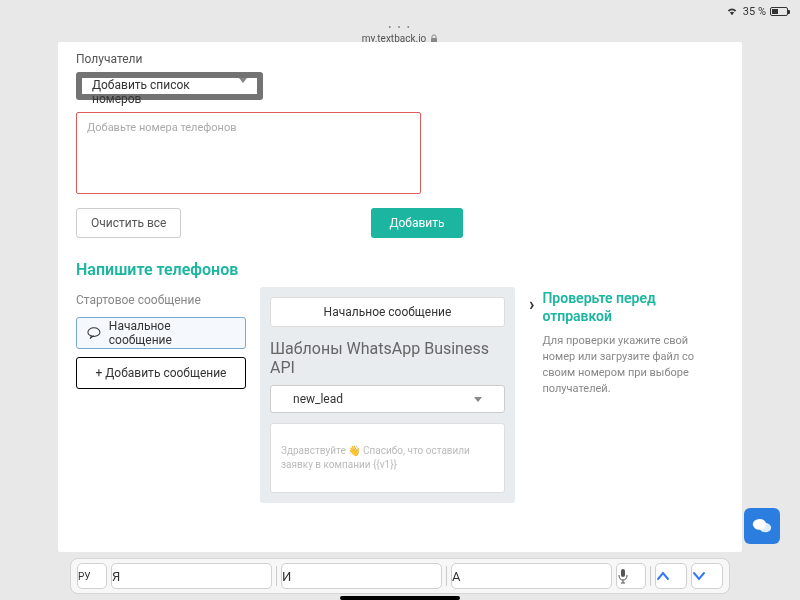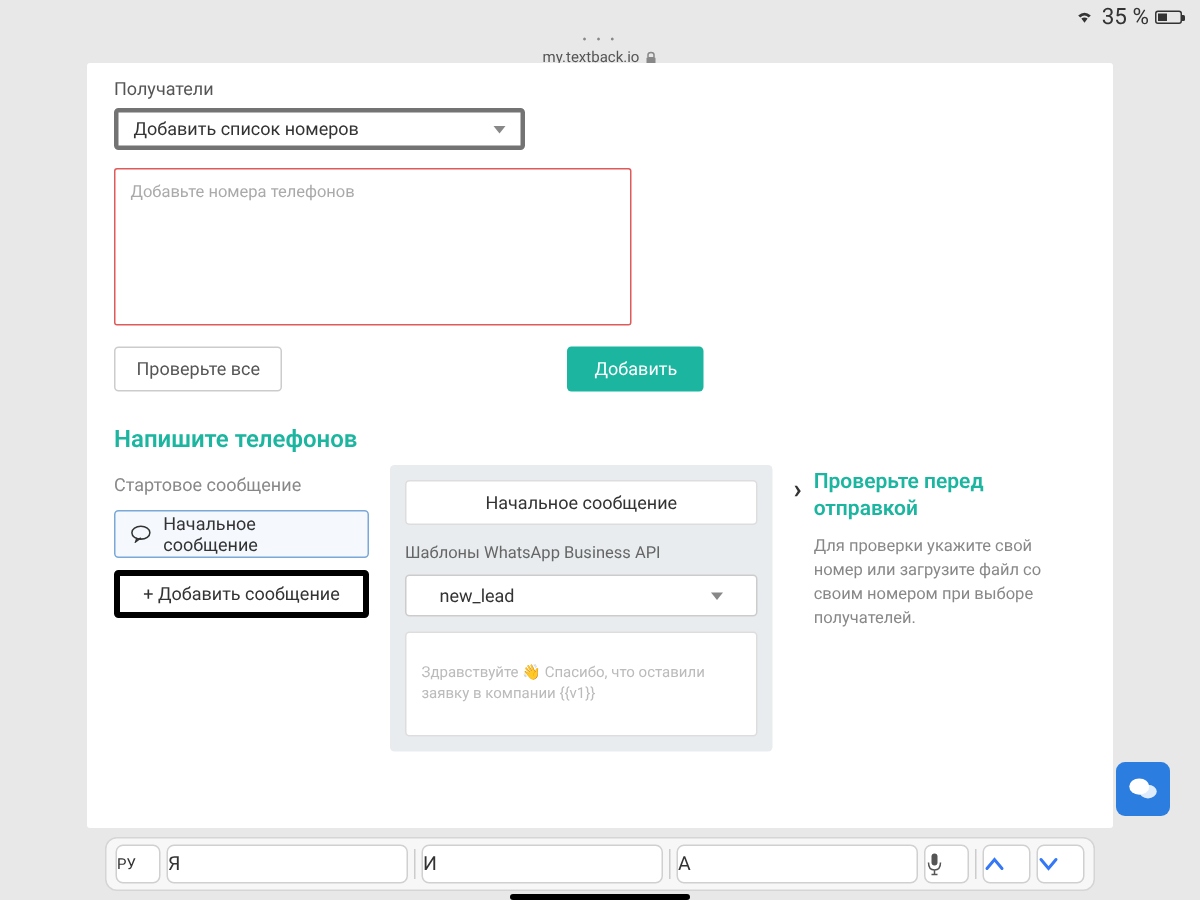--- a/index.html
+++ b/index.html
@@ -1,42 +1,42 @@
 <!DOCTYPE html>
 <html><head>
 <meta charset="utf-8">
 <style>
 * { box-sizing: border-box; margin: 0; padding: 0; font-family: -apple-system, BlinkMacSystemFont, "Segoe UI", Roboto, sans-serif; }
 body { background: #e8e8e8; width: 800px; height: 600px; overflow: hidden; position: relative; }
-.statusbar { height: 22px; display: flex; justify-content: space-between; align-items: center; padding: 0 12px; font-size: 15px; color: #333; }
+.statusbar { height: 22px; display: flex; justify-content: space-between; align-items: center; padding: 0 12px; font-size: 11px; color: #333; }
 .statusbar-right { display: flex; align-items: center; gap: 4px; }
 .battery-box { display:inline-block; width:18px; height:9px; border:1px solid #333; border-radius:2px; position:relative; }
 .battery-box::after { content:''; position:absolute; right:-3px; top:2px; width:2px; height:4px; background:#333; border-radius:0 1px 1px 0; }
 .battery-fill { position:absolute; left:1px; top:1px; bottom:1px; width:35%; background:#333; }
 .urlbar { height: 16px; display:flex; flex-direction:column; align-items:center; gap:1px; font-size:10px; color:#555; }
 .dots { letter-spacing:2px; font-size:9px; color:#888; }
 .url { display:flex; align-items:center; gap:4px; }
 .card { background:#fff; margin: 4px 58px 0 58px; border-radius:2px; padding: 0 18px 12px 18px; height: 510px; overflow:hidden; position:relative; }
 .label { font-size:12px; color:#555; margin-top:10px; margin-bottom:6px; }
-.select { width:274px; height:28px; border:3px solid #737373; border-radius:3px; display:flex; align-items:center; justify-content:space-between; padding:0 10px; font-size:12px; color:#333; background:#fff; }
+.select { width:187px; height:28px; border:6px solid #737373; border-radius:3px; display:flex; justify-content:space-between; padding:0 10px; font-size:12px; color:#333; background:#fff; }
 .chev { width:0; height:0; border-left:4px solid transparent; border-right:4px solid transparent; border-top:5px solid #888; }
-.textarea { margin-top:12px; width:345px; height:105px; border:1px solid #e05a5a; border-radius:2px; padding:8px 10px; font-size:11px; color:#aaa; background:#fff; }
+.textarea { margin-top:12px; width:345px; height:82px; border:1px solid #e05a5a; border-radius:2px; padding:8px 10px; font-size:11px; color:#aaa; background:#fff; }
 .btnrow { display:flex; align-items:center; gap:190px; margin-top:14px; }
 .btn-outline { height:30px; padding:0 14px; border:1px solid #ccc; border-radius:3px; background:#fff; font-size:12px; color:#555; display:flex; align-items:center; }
 .btn-primary { height:30px; padding:0 18px; border:none; border-radius:3px; background:#1bb5a0; color:#fff; font-size:12px; display:flex; align-items:center;justify-content:flex-end; }
 .section-title { color:#1bb5a0; font-size:16px; font-weight:600; margin-top:22px; }
 .sublabel { font-size:12px; color:#888; margin-top:14px; margin-bottom:10px; }
 .three-col { display:flex; gap:14px; align-items:flex-start; }
 .left-col { width:170px; display:flex; flex-direction:column; gap:8px; }
 .msg-item { height:32px; border:1px solid #7aa8d8; background:#f5f9fd; border-radius:3px; display:flex; align-items:center; gap:8px; padding:0 10px; font-size:12px; color:#333; }
-.msg-item.plain { border:4px solid #000000; background:#fff; justify-content:center; }
+.msg-item.plain { border:1px solid #000000; background:#fff; justify-content:center; }
 .speech-icon { width:14px; height:12px; }
 .mid-col { width:255px; background:#e8ecef; border-radius:3px; padding:10px; margin-top:-30px; }
 .mid-header { background:#fff; border-radius:3px; height:30px; display:flex; align-items:center; justify-content:center; font-size:12px; color:#333; border:1px solid #ddd; }
-.mid-label { font-size:11px; color:#666; margin:12px 0 8px 0; }
+.mid-label { font-size:16px; color:#666; margin:12px 0 8px 0; }
 .mid-select { background:#fff; height:28px; border:1px solid #ccc; border-radius:3px; display:flex; align-items:center; justify-content:space-between; padding:0 22px; font-size:12px; color:#333; }
 .mid-preview { background:#fff; border:1px solid #ddd; border-radius:3px; margin-top:10px; padding:20px 10px; font-size:10px; color:#bbb; line-height:1.4; }
 .right-col { width:175px; display:flex; gap:8px; margin-top:-28px; }
 .arrow-right { font-size:18px; color:#333; font-weight:bold; margin-top:4px; }
 .right-title { color:#1bb5a0; font-size:14px; font-weight:600; margin-bottom:8px; line-height:1.3; }
 .right-text { font-size:11px; color:#888; line-height:1.45; }
 .chat-fab { position:absolute; right:20px; bottom:56px; width:36px; height:36px; background:#2b7de0; border-radius:6px; display:flex; align-items:center; justify-content:center; }
 .chat-fab svg { width:20px; height:18px; fill:#fff; }
 .keyboard-bar { position:absolute; bottom:6px; left:70px; right:70px; height:36px; background:#f7f7f7; border:1px solid #d5d5d5; border-radius:8px; display:flex; align-items:center; padding:0 6px; gap:4px; }
 .kb-btn { height:26px; border:1px solid #d0d0d0; border-radius:5px; background:#fff; display:flex; align-items:center; justify-content:flex-start; font-size:13px; color:#333; }
@@ -82,21 +82,21 @@
     <span>Добавить список номеров</span>
     <span class="chev"></span>
   </div>
 
   <div class="textarea">
     <span>Добавьте номера телефонов</span>
   </div>
 
   <div class="btnrow">
     <div class="btn-outline">
-        <span>Проверьте все</span>
+        <span>Очистить все</span>
       </div>
     <div class="btn-primary">
         <span>Добавить</span>
       </div>
   </div>
 
   <div class="section-title">Напишите телефонов</div>
   <div class="sublabel">Стартовое сообщение</div>
 
   <div class="three-col">

